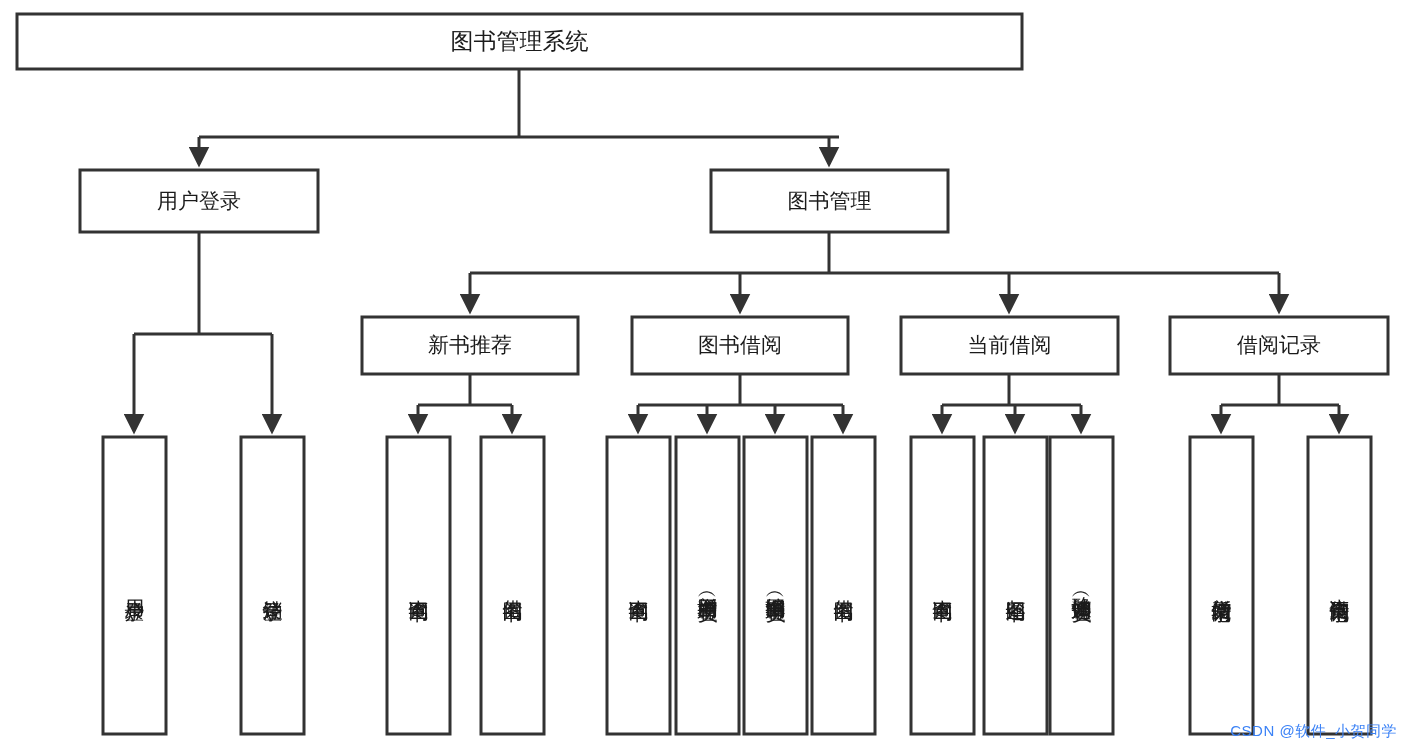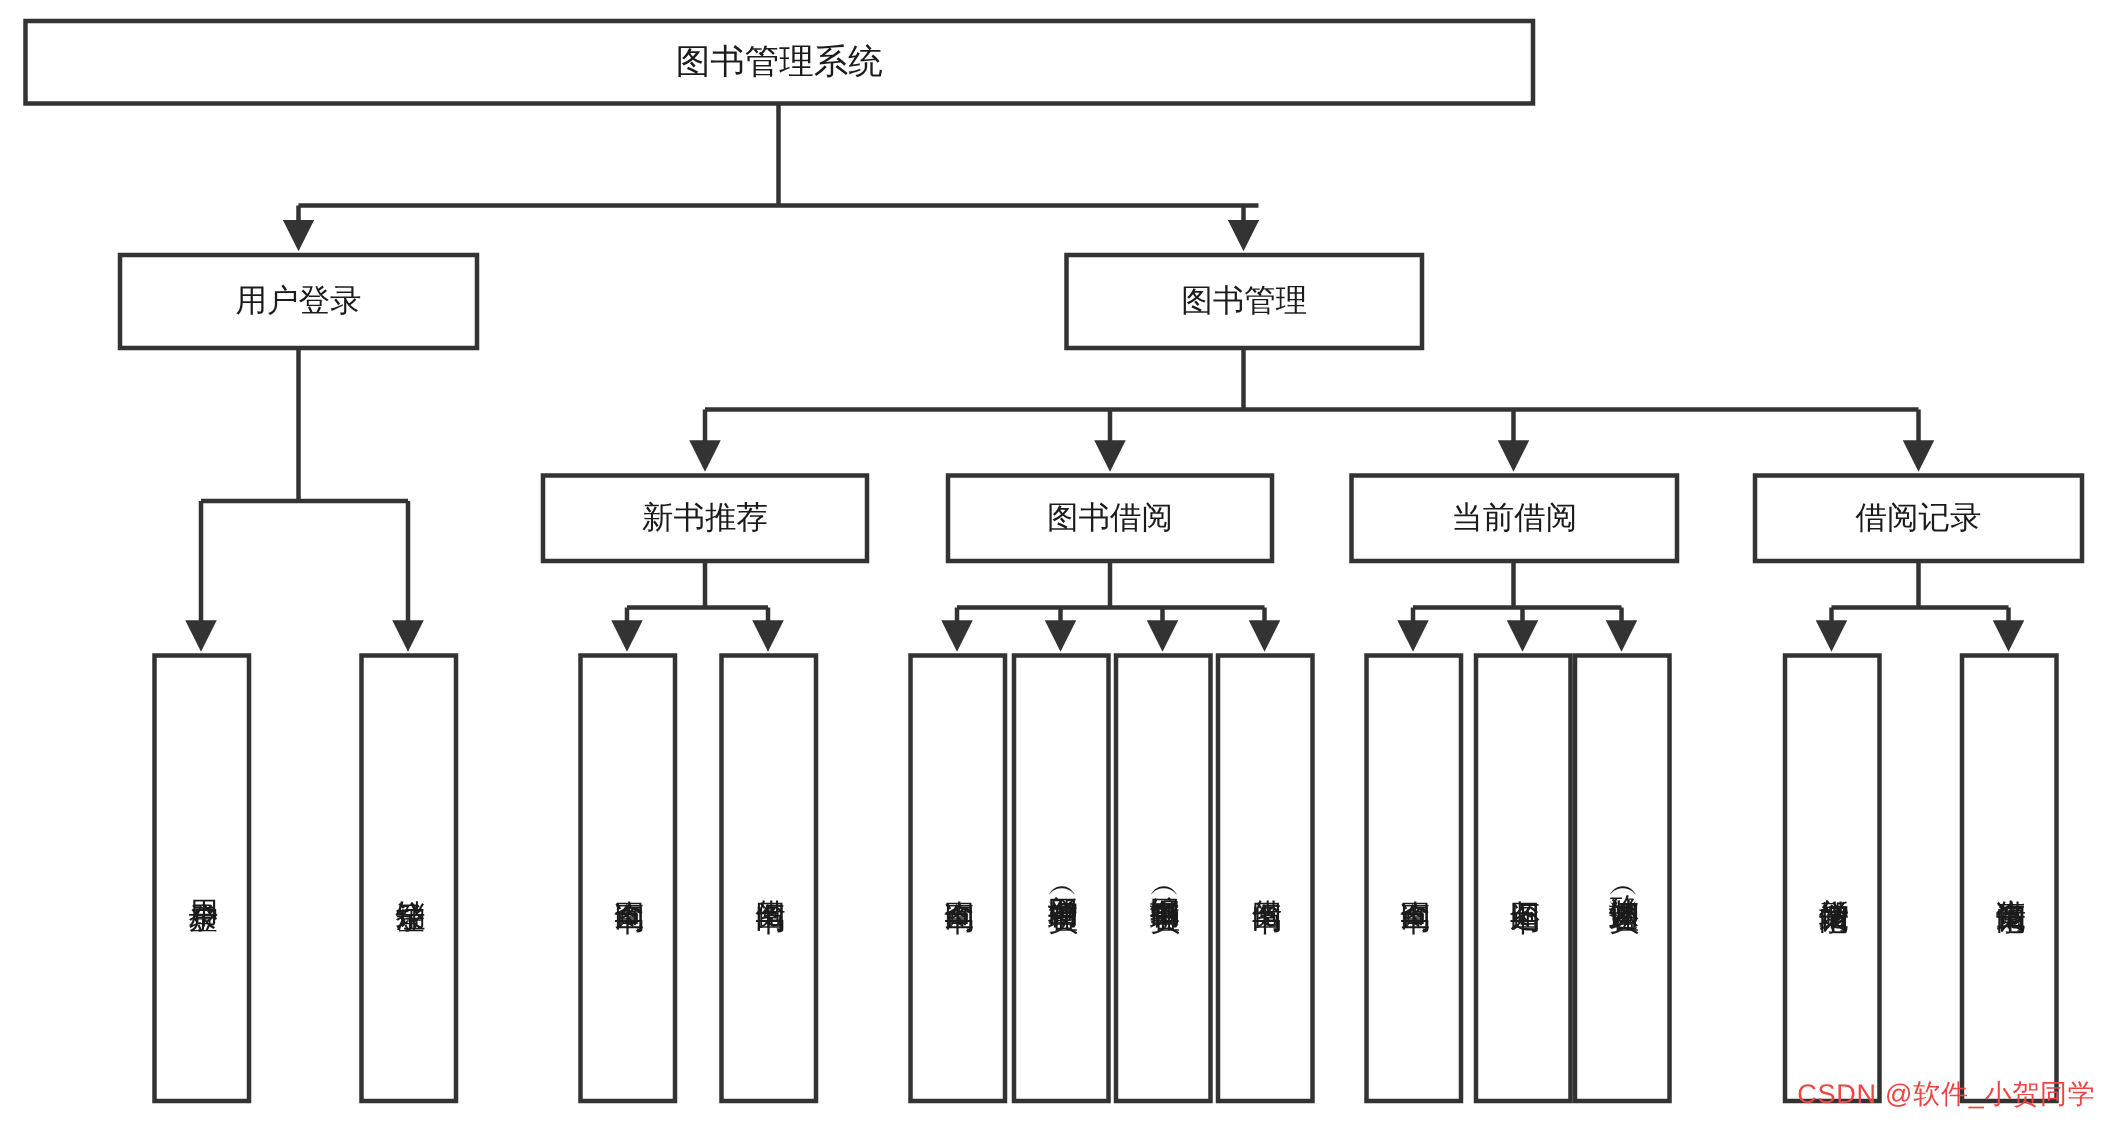--- a/index.html
+++ b/index.html
@@ -9,21 +9,21 @@
   svg#diagram{position:absolute;left:0;top:0;width:1405px;height:747px;display:block;}
   .node-rect{fill:#ffffff;stroke:#333333;stroke-width:3;}
   .leaf-rect{fill:#ffffff;stroke:#333333;stroke-width:3;}
   .edge{stroke:#333333;stroke-width:3;fill:none;}
   .h-label{font-size:21px;fill:#1b1b1b;text-anchor:middle;dominant-baseline:middle;}
   .h-label-top{font-size:23px;}
   .vlabel{position:absolute;display:flex;align-items:center;justify-content:center;
           writing-mode:vertical-rl;text-orientation:upright;
           font-size:20px;line-height:1.06;color:#1b1b1b;letter-spacing:1px;
           white-space:nowrap;pointer-events:none;}
-  #watermark{position:absolute;right:8px;bottom:6px;font-size:18px;color:#ef4444;
+  #watermark{position:absolute;right:8px;bottom:6px;font-size:15px;color:#3b82f6;
              letter-spacing:.5px;white-space:nowrap;}
 </style>
 </head>
 <body>
 
 <div id="stage">
 
   <svg id="diagram" viewBox="0 0 1405 747">
     <defs>
       <marker id="arrow" viewBox="0 0 12 12" refX="10" refY="6" markerWidth="7" markerHeight="7" orient="auto-start-reverse">

